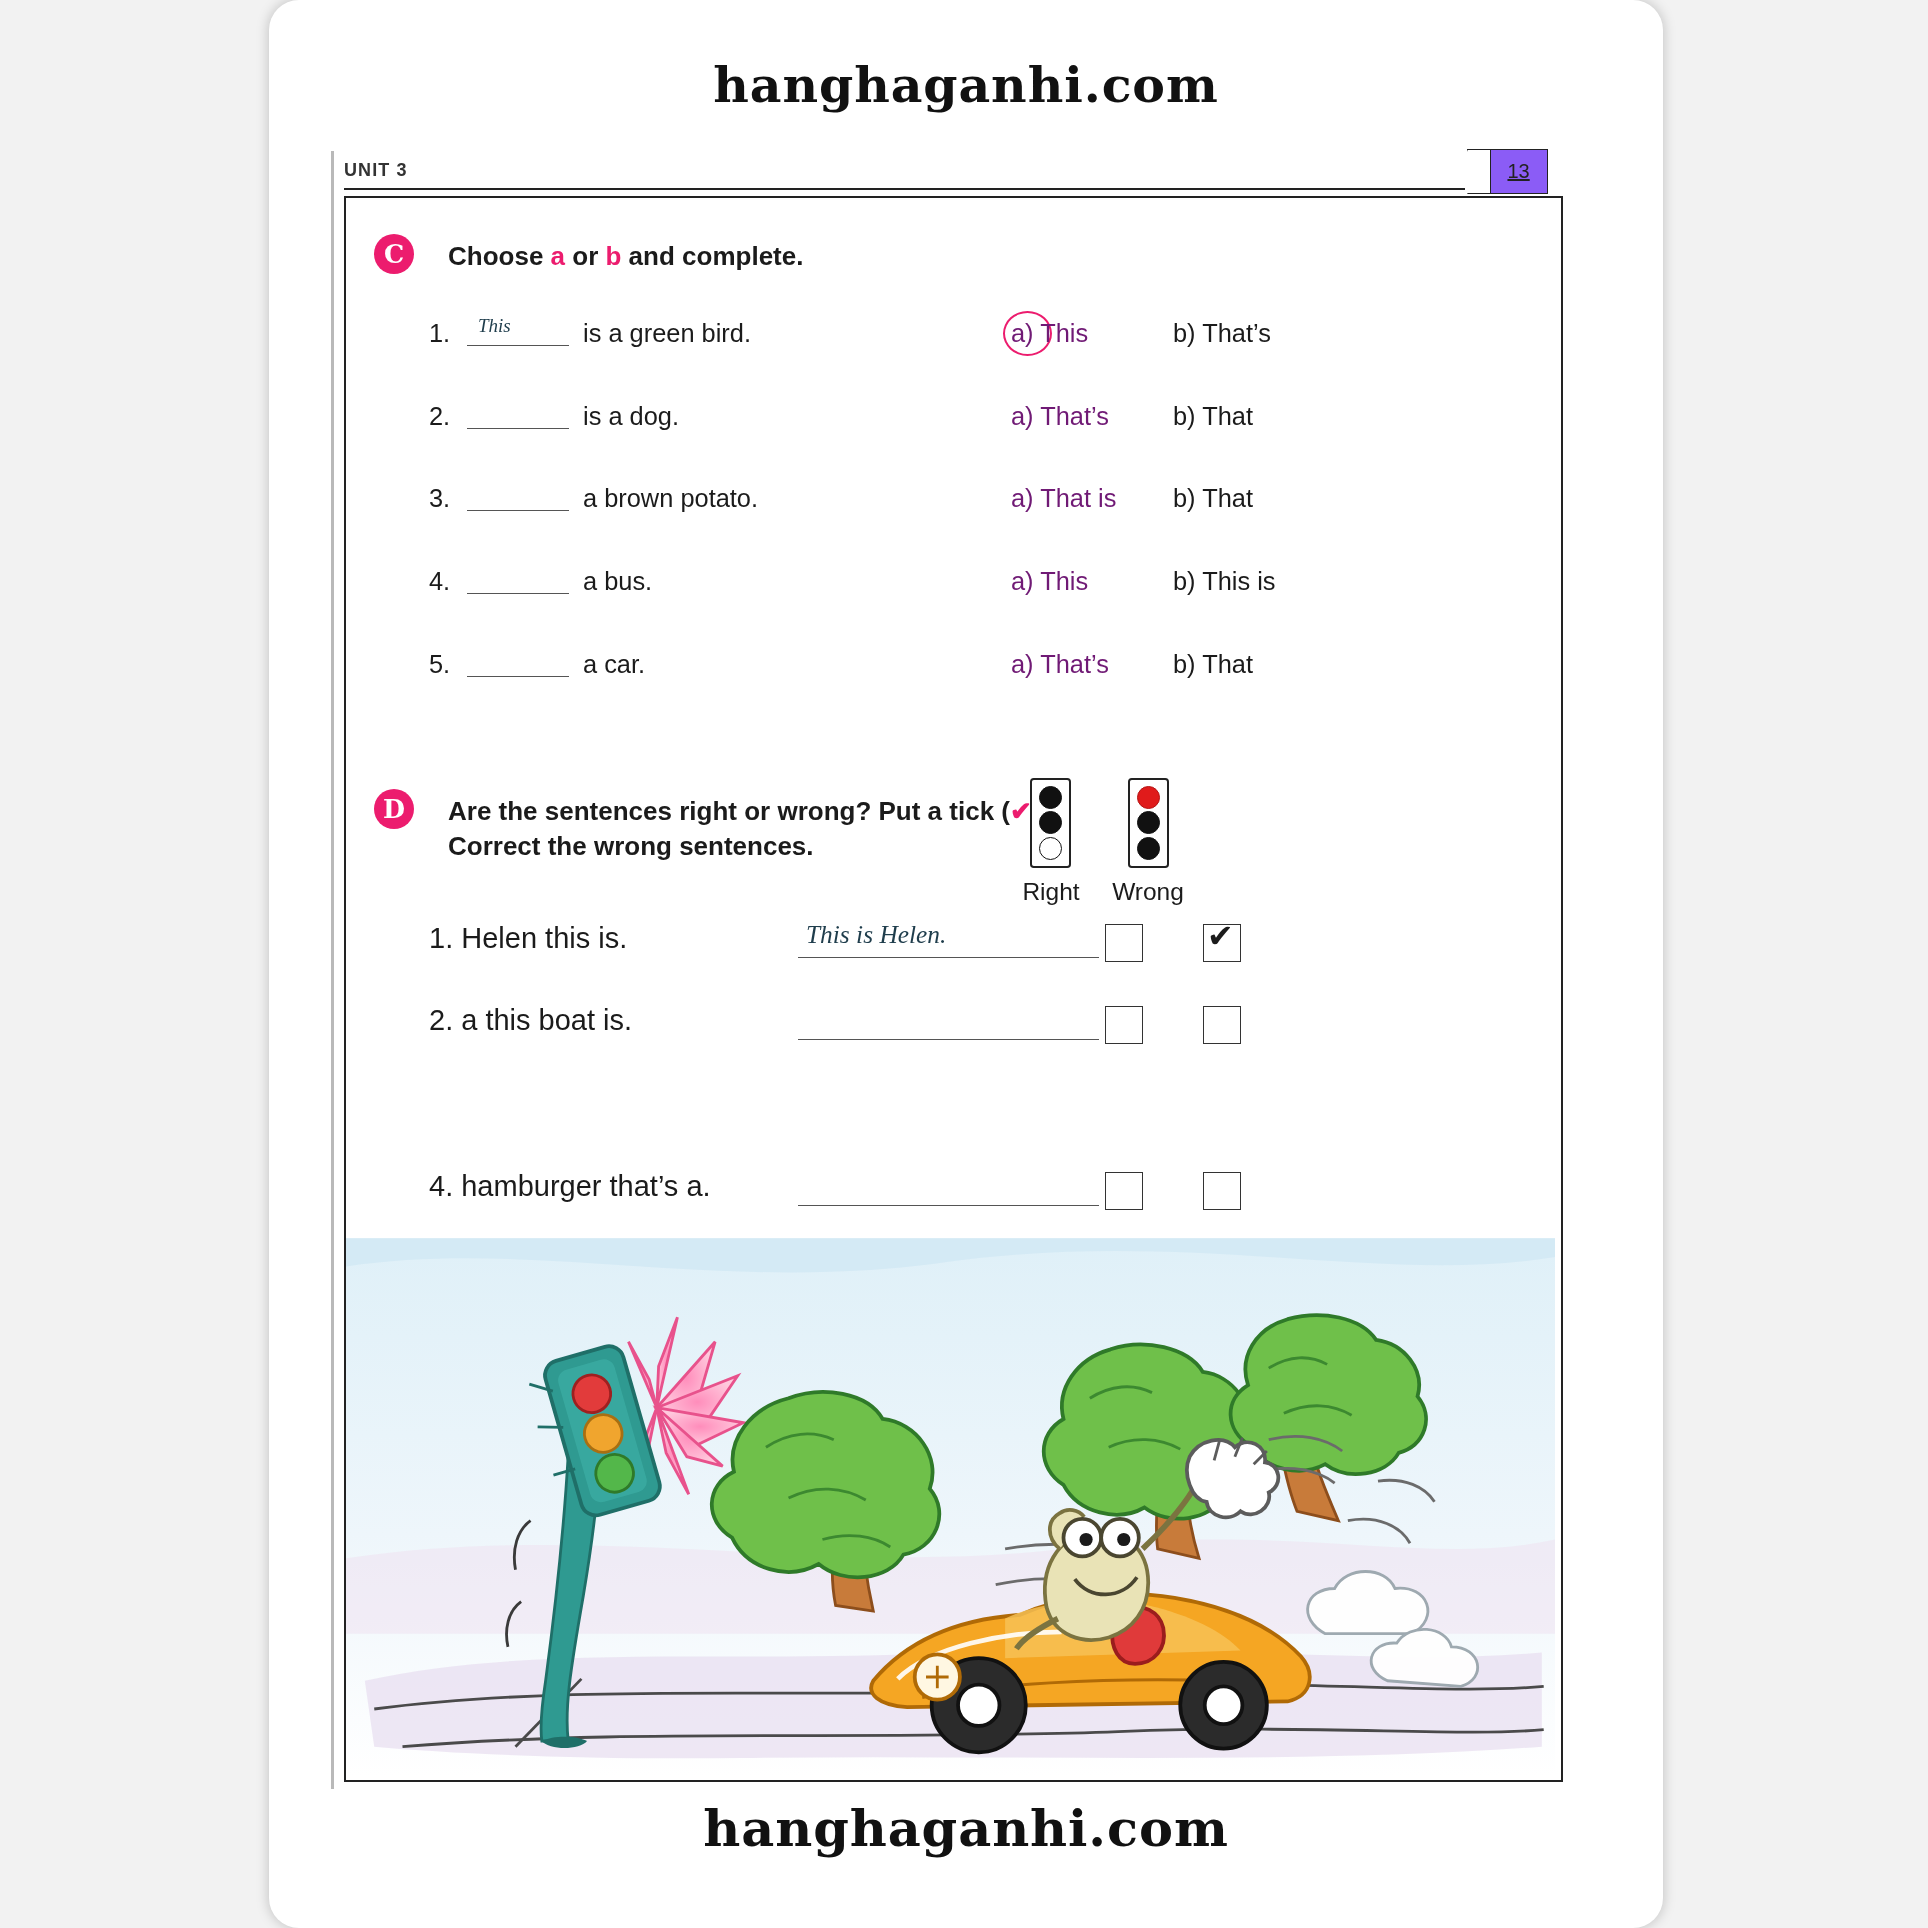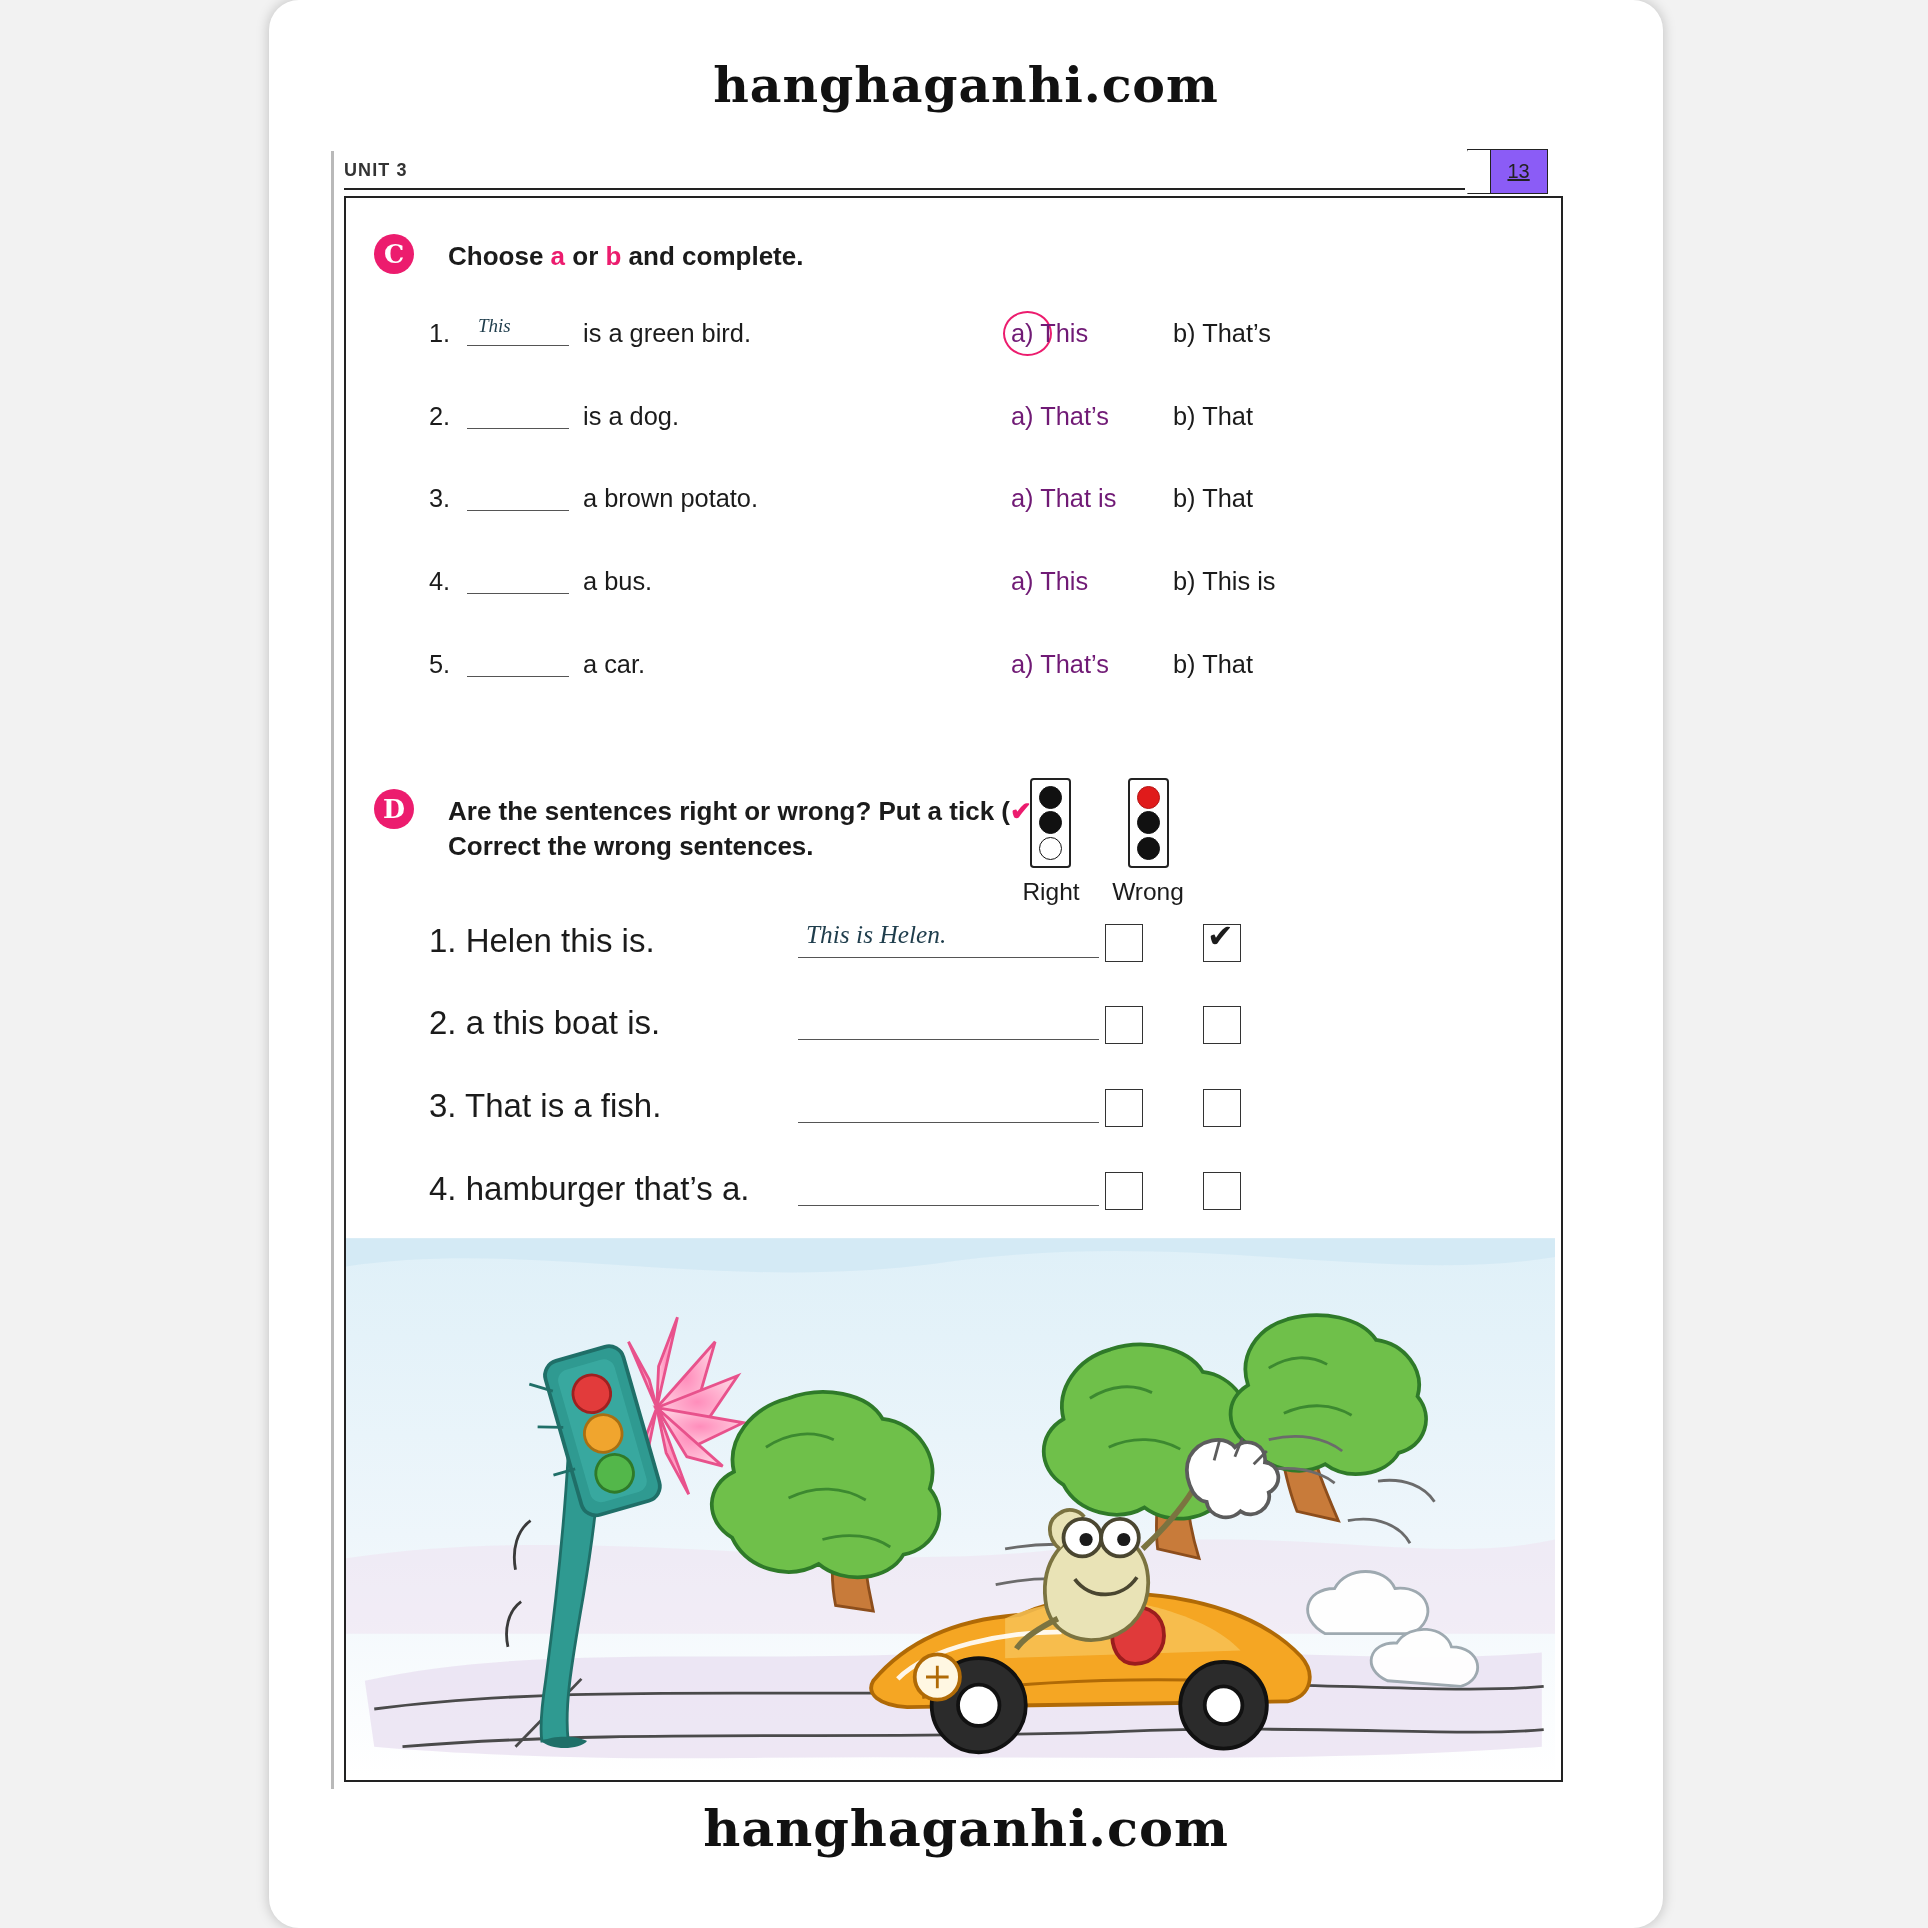--- a/index.html
+++ b/index.html
@@ -147,21 +147,21 @@
   .c-opt-b { position: absolute; left: 744px; top: 3.8px; font-size: 25.4px; color: #1b1b1b; }
   .circle-mark {
     position: absolute; left: 574px; top: -3.8px;
     width: 45px; height: 41px;
     border: 2.8px solid #ec1c6e;
     border-radius: 50%;
   }
 
   
   .d-row { position: absolute; left: 83px; width: 1111px; height: 55px; }
-  .d-sent { position: absolute; left: 0px; top: 5.6px; font-size: 33px; color: #1b1b1b; }
+  .d-sent { position: absolute; left: 0px; top: 5.6px; font-size: 29px; color: #1b1b1b; }
   .d-line {
     position: absolute; left: 369px; top: 41px;
     width: 301px; border-bottom: 1.9px solid #555;
   }
   .d-ans {
     position: absolute; left: 377px; top: 3.8px;
     font-size: 25.4px; font-style: italic; color: #1f3d4c;
     font-family: "Liberation Serif", serif;
   }
   .d-box {
@@ -302,26 +302,20 @@
         <div class="d-tick">✔</div>
       </div>
 
       <div class="d-row" style="top:800px;">
         <div class="d-sent">2. a this boat is.</div>
         <div class="d-line"></div>
         <div class="d-box right-col"></div>
         <div class="d-box wrong-col"></div>
       </div>
 
-      <div class="d-row" style="top:883px;">
-        <div class="d-sent">3. That is a fish.</div>
-        <div class="d-line"></div>
-        <div class="d-box right-col"></div>
-        <div class="d-box wrong-col"></div>
-      </div>
 
       <div class="d-row" style="top:966px;">
         <div class="d-sent">4. hamburger that’s a.</div>
         <div class="d-line"></div>
         <div class="d-box right-col"></div>
         <div class="d-box wrong-col"></div>
       </div>
 
       <div class="d-row" style="top:1049px;">
         <div class="d-sent">5. This is an orange pencil.</div>

